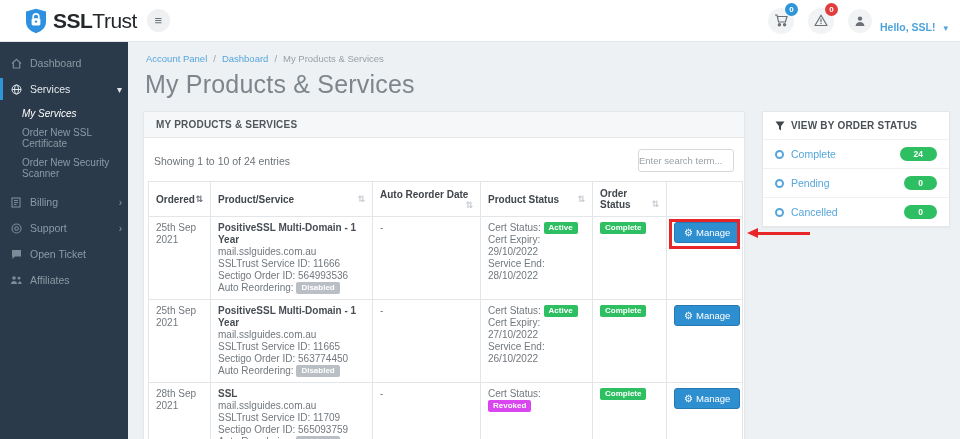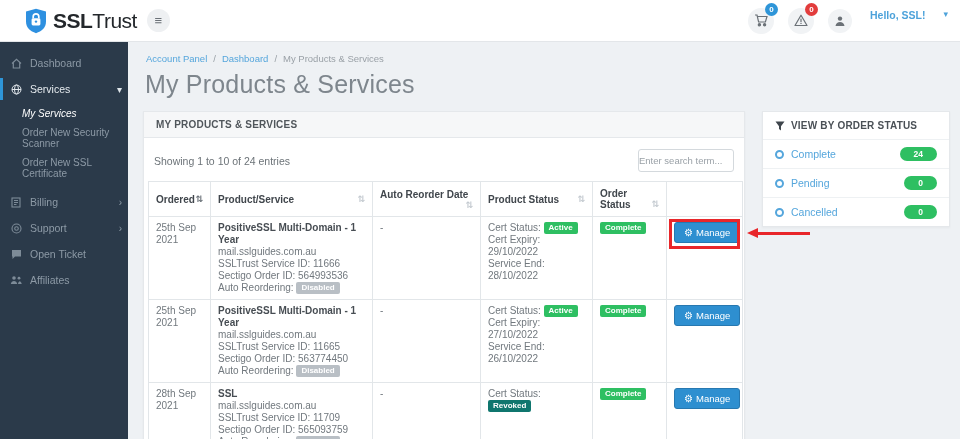--- a/index.html
+++ b/index.html
@@ -26,21 +26,21 @@
   .topbar-right { margin-left:auto; display:flex; align-items:center; gap:14px; padding-right:12px; }
   .icon-btn { position:relative; width:26px; height:26px; border-radius:50%;
     background:#f1f3f5; display:flex; align-items:center; justify-content:center; cursor:pointer; }
   .count-badge {
     position:absolute; top:-5px; right:-4px; min-width:13px; height:13px; padding:0 3px;
     border-radius:8px; color:#fff; font-size:8px; font-weight:bold;
     display:flex; align-items:center; justify-content:center;
   }
   .count-badge.blue { background:#2e95d8; }
   .count-badge.red  { background:#e23c3c; }
-  .user-menu { display:flex; align-items:flex-start; gap:18px; cursor:pointer; }
+  .user-menu { display:flex; align-items:flex-end; gap:8px; cursor:pointer; }
   .user-avatar { width:24px; height:24px; border-radius:50%; background:#f1f3f5;
     display:flex; align-items:center; justify-content:center; }
   .user-name { color:#4da2da; font-size:10.5px; font-weight:bold; }
   .user-caret { color:#4da2da; font-size:9px; }
 
   
   .sidebar {
     position:absolute; top:42px; left:0; width:128px; height:397px;
     background:#2b3a4a; padding-top:8px; z-index:4;
   }
@@ -94,21 +94,21 @@
     border:1px solid #e2e6e9; padding:5px 7px; vertical-align:top;
     font-size:10px; color:#71787e; line-height:1.2;margin-top:28px;
   }
   td .prod-name { font-weight:bold; color:#474d53; }
   td .line { display:block; }
   .badge {
     display:inline-block; color:#fff; font-size:8px; font-weight:bold;
     padding:2px 5px; border-radius:2px; line-height:1; vertical-align:1px;
   }
   .b-green { background:#2ebf62; }
-  .b-amber { background:#0f766e; }
+  .b-amber { background:#d946ef; }
   .b-gray  { background:#b9bfc5; }
 
   .manage-cell { text-align:center; position:relative; overflow:visible; }
   .manage-btn {
     display:inline-flex; align-items:center; gap:3px;
     background:#2e8fd0; border:1px solid #2778b0; color:#fff;
     font-size:9.5px; padding:4px 9px; border-radius:3px; cursor:pointer;
     font-family:"Liberation Sans",sans-serif;
   }
   .manage-btn .gear { font-size:10px; line-height:1; }
@@ -205,22 +205,22 @@
         <circle cx="5.5" cy="5.5" r="4.5"></circle>
         <ellipse cx="5.5" cy="5.5" rx="2" ry="4.5"></ellipse>
         <path d="M1 5.5h9"></path>
       </svg>
     </span>
     <span>Services</span>
     <span class="chev">▾</span>
   </div>
   <div class="subnav">
     <a class="subnav-item current">My Services</a>
+    <a class="subnav-item">Order New SSL Certificate</a>
     <a class="subnav-item">Order New Security Scanner</a>
-    <a class="subnav-item">Order New SSL Certificate</a>
   </div>
   <div class="nav-item">
     <span class="nav-ic">
       <svg width="10" height="11" viewBox="0 0 10 11" fill="none" stroke="currentColor" stroke-width="1.1">
         <rect x="1" y="1" width="8" height="9"></rect>
         <path d="M3 3.5h4M3 5.5h4M3 7.5h2.5"></path>
       </svg>
     </span>
     <span>Billing</span>
     <span class="chev">›</span>

